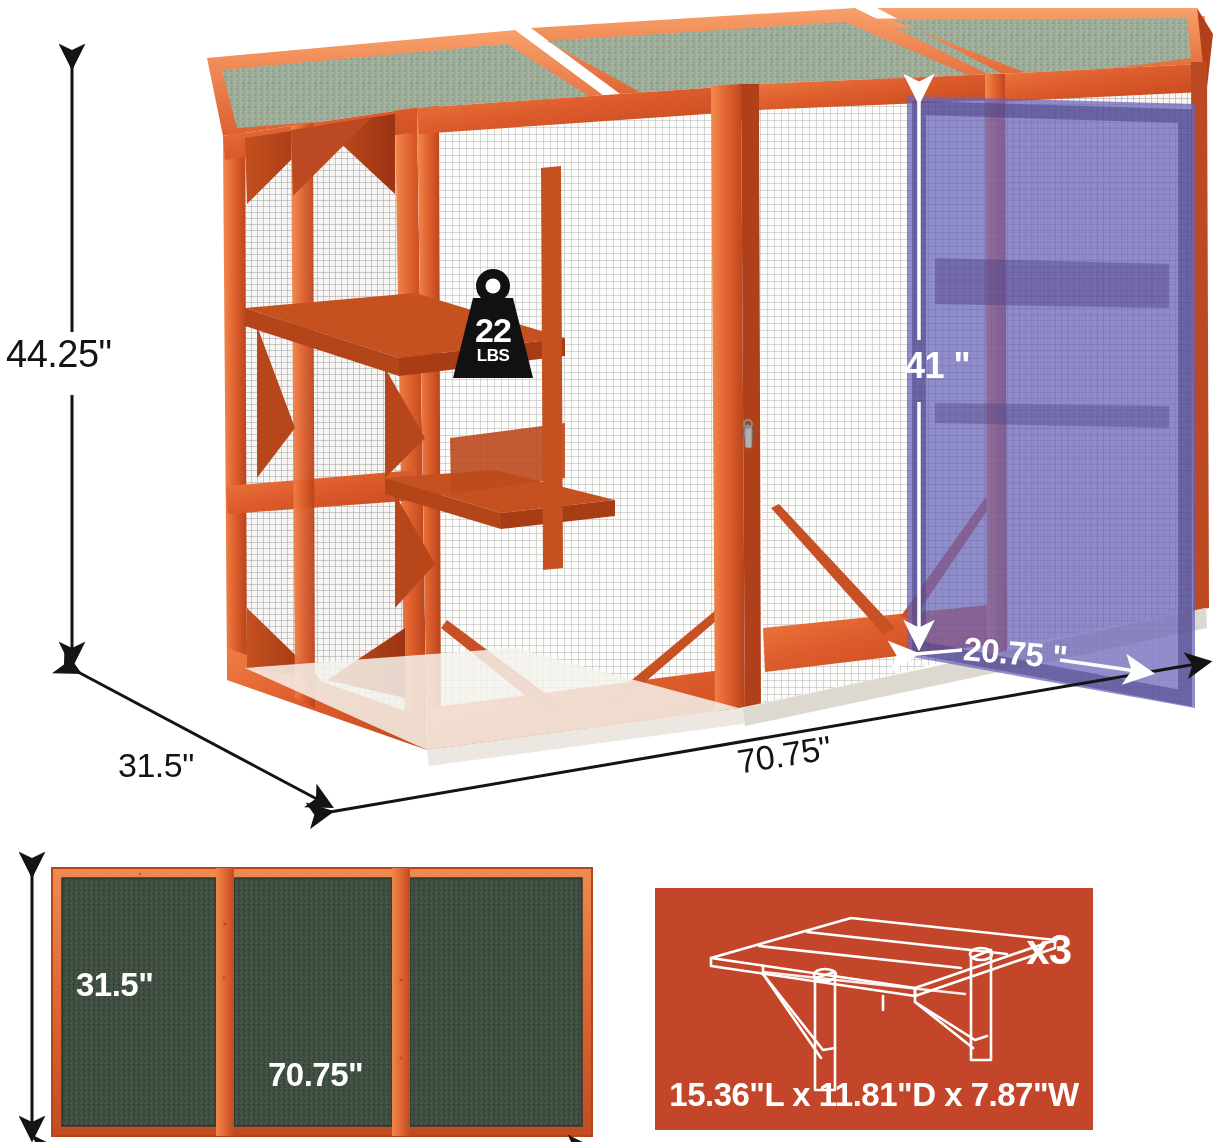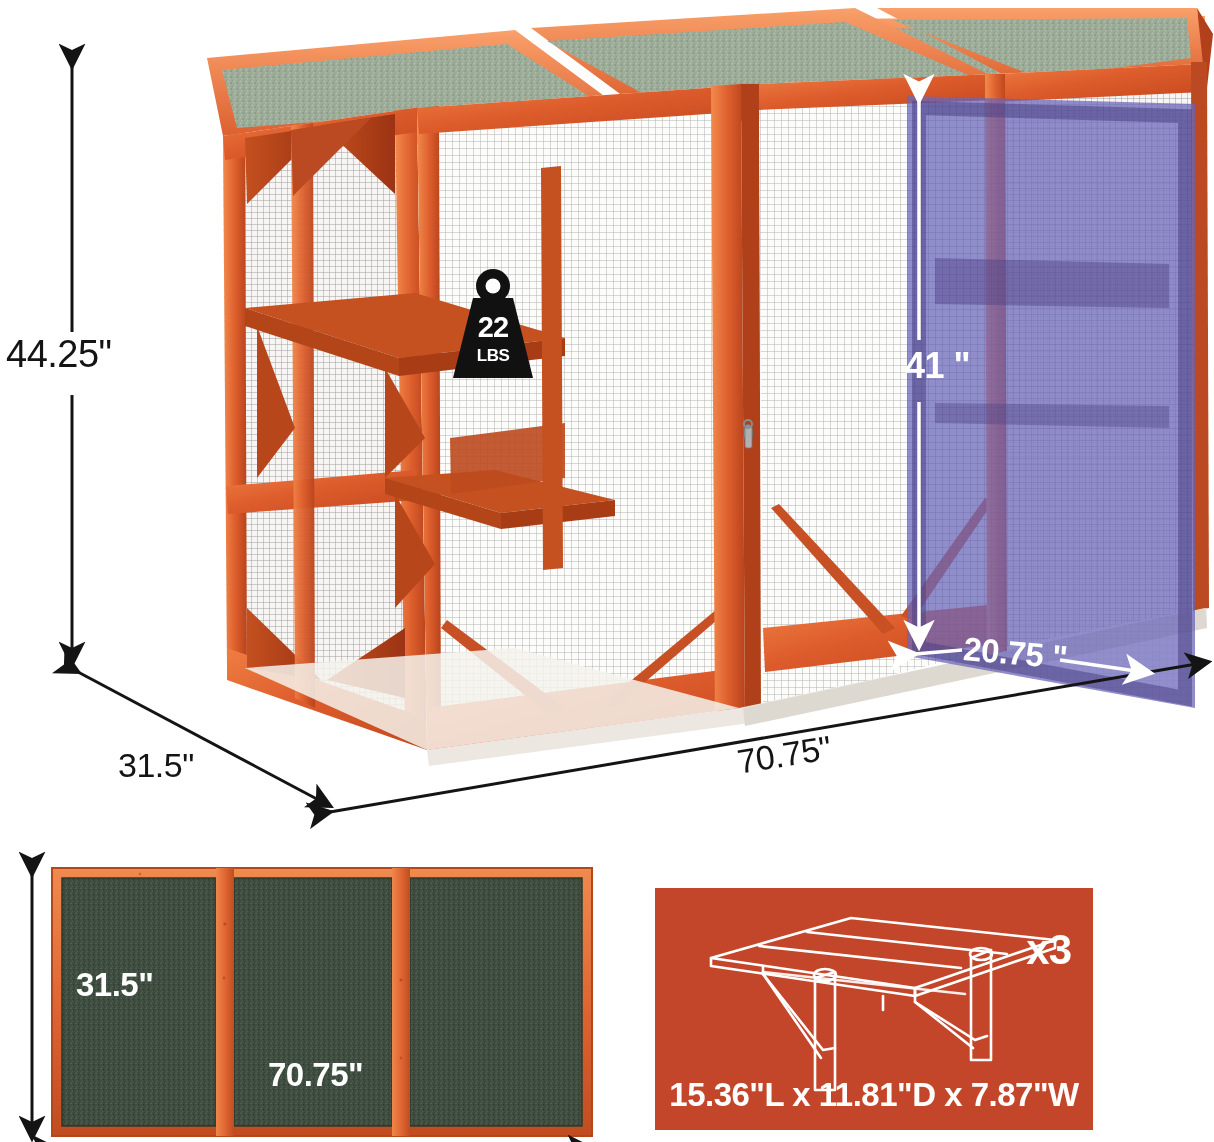--- a/index.html
+++ b/index.html
@@ -41,21 +41,21 @@
   
   #weight-badge {
     position: absolute;
     left: 350px; top: 258px;
     width: 96px; height: 118px;
     z-index: 40;
   }
   #weight-badge .wb-num {
     position: absolute; left: 0; right: 0; top: 47px;
     text-align: center; color: #fff; font-weight: bold;
-    font-size: 29px; line-height: 1; letter-spacing: -1px;
+    font-size: 34px; line-height: 1; letter-spacing: -1px;
   }
   #weight-badge .wb-unit {
     position: absolute; left: 0; right: 0; top: 81px;
     text-align: center; color: #fff; font-weight: bold;
     font-size: 17px; line-height: 1; letter-spacing: -0.5px;
   }
 
   
   #roof-panel-card {
     position: absolute; left: 20px; top: 862px;

